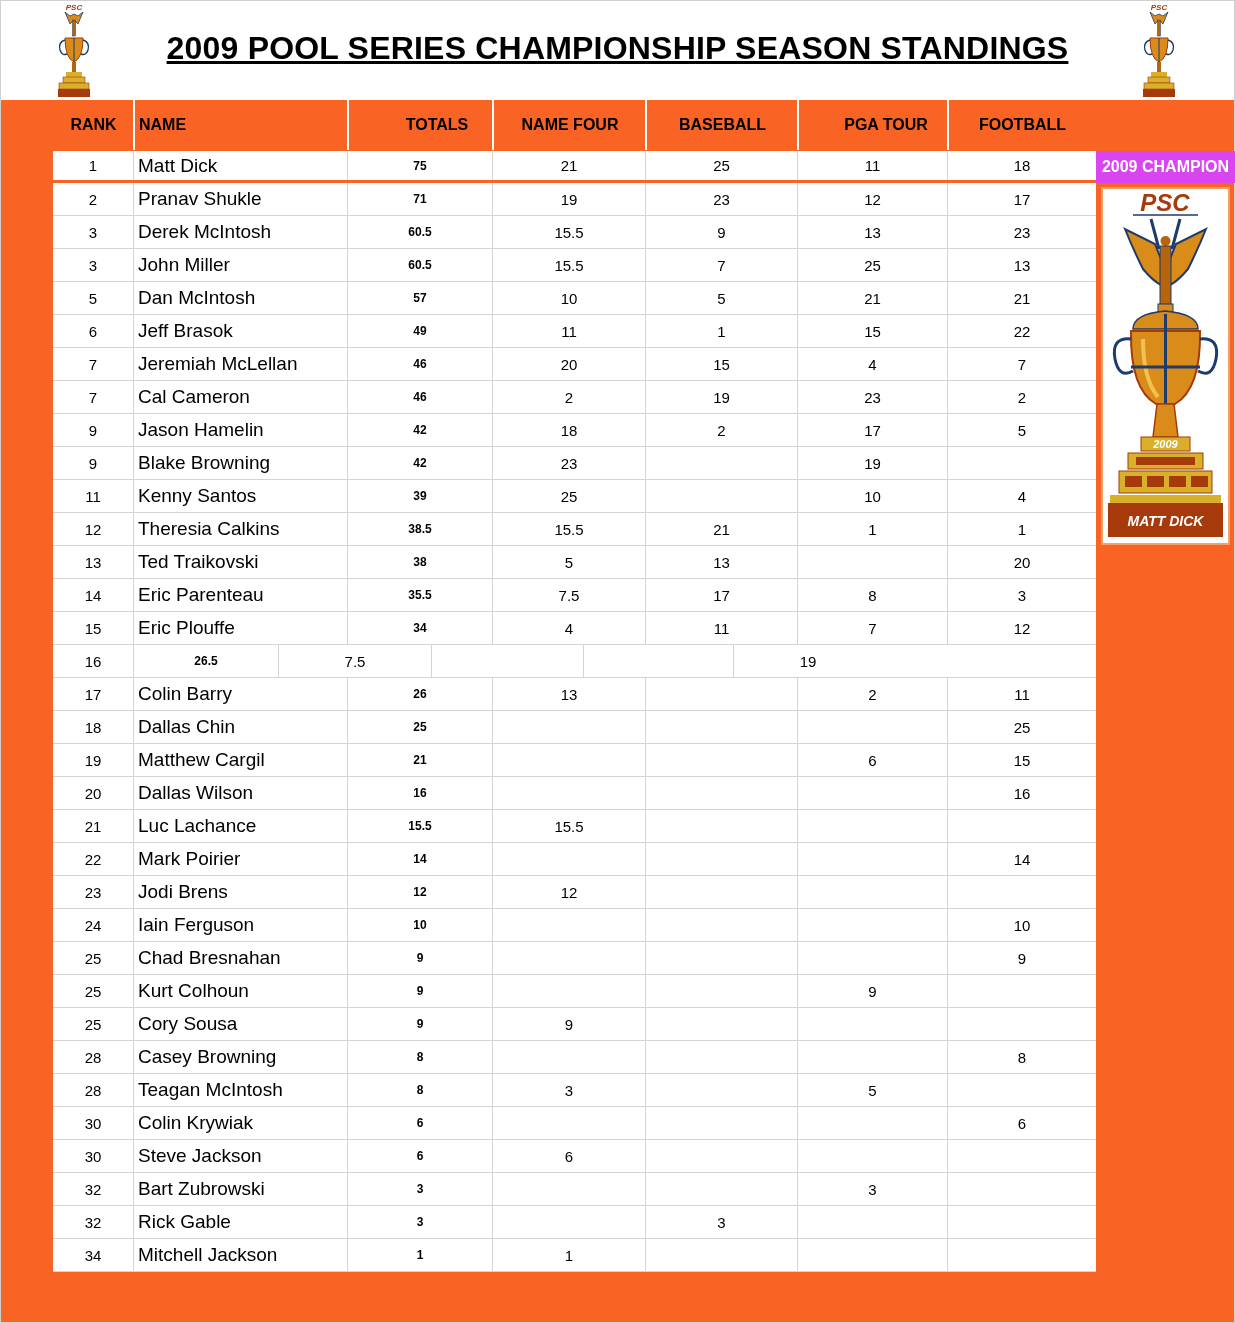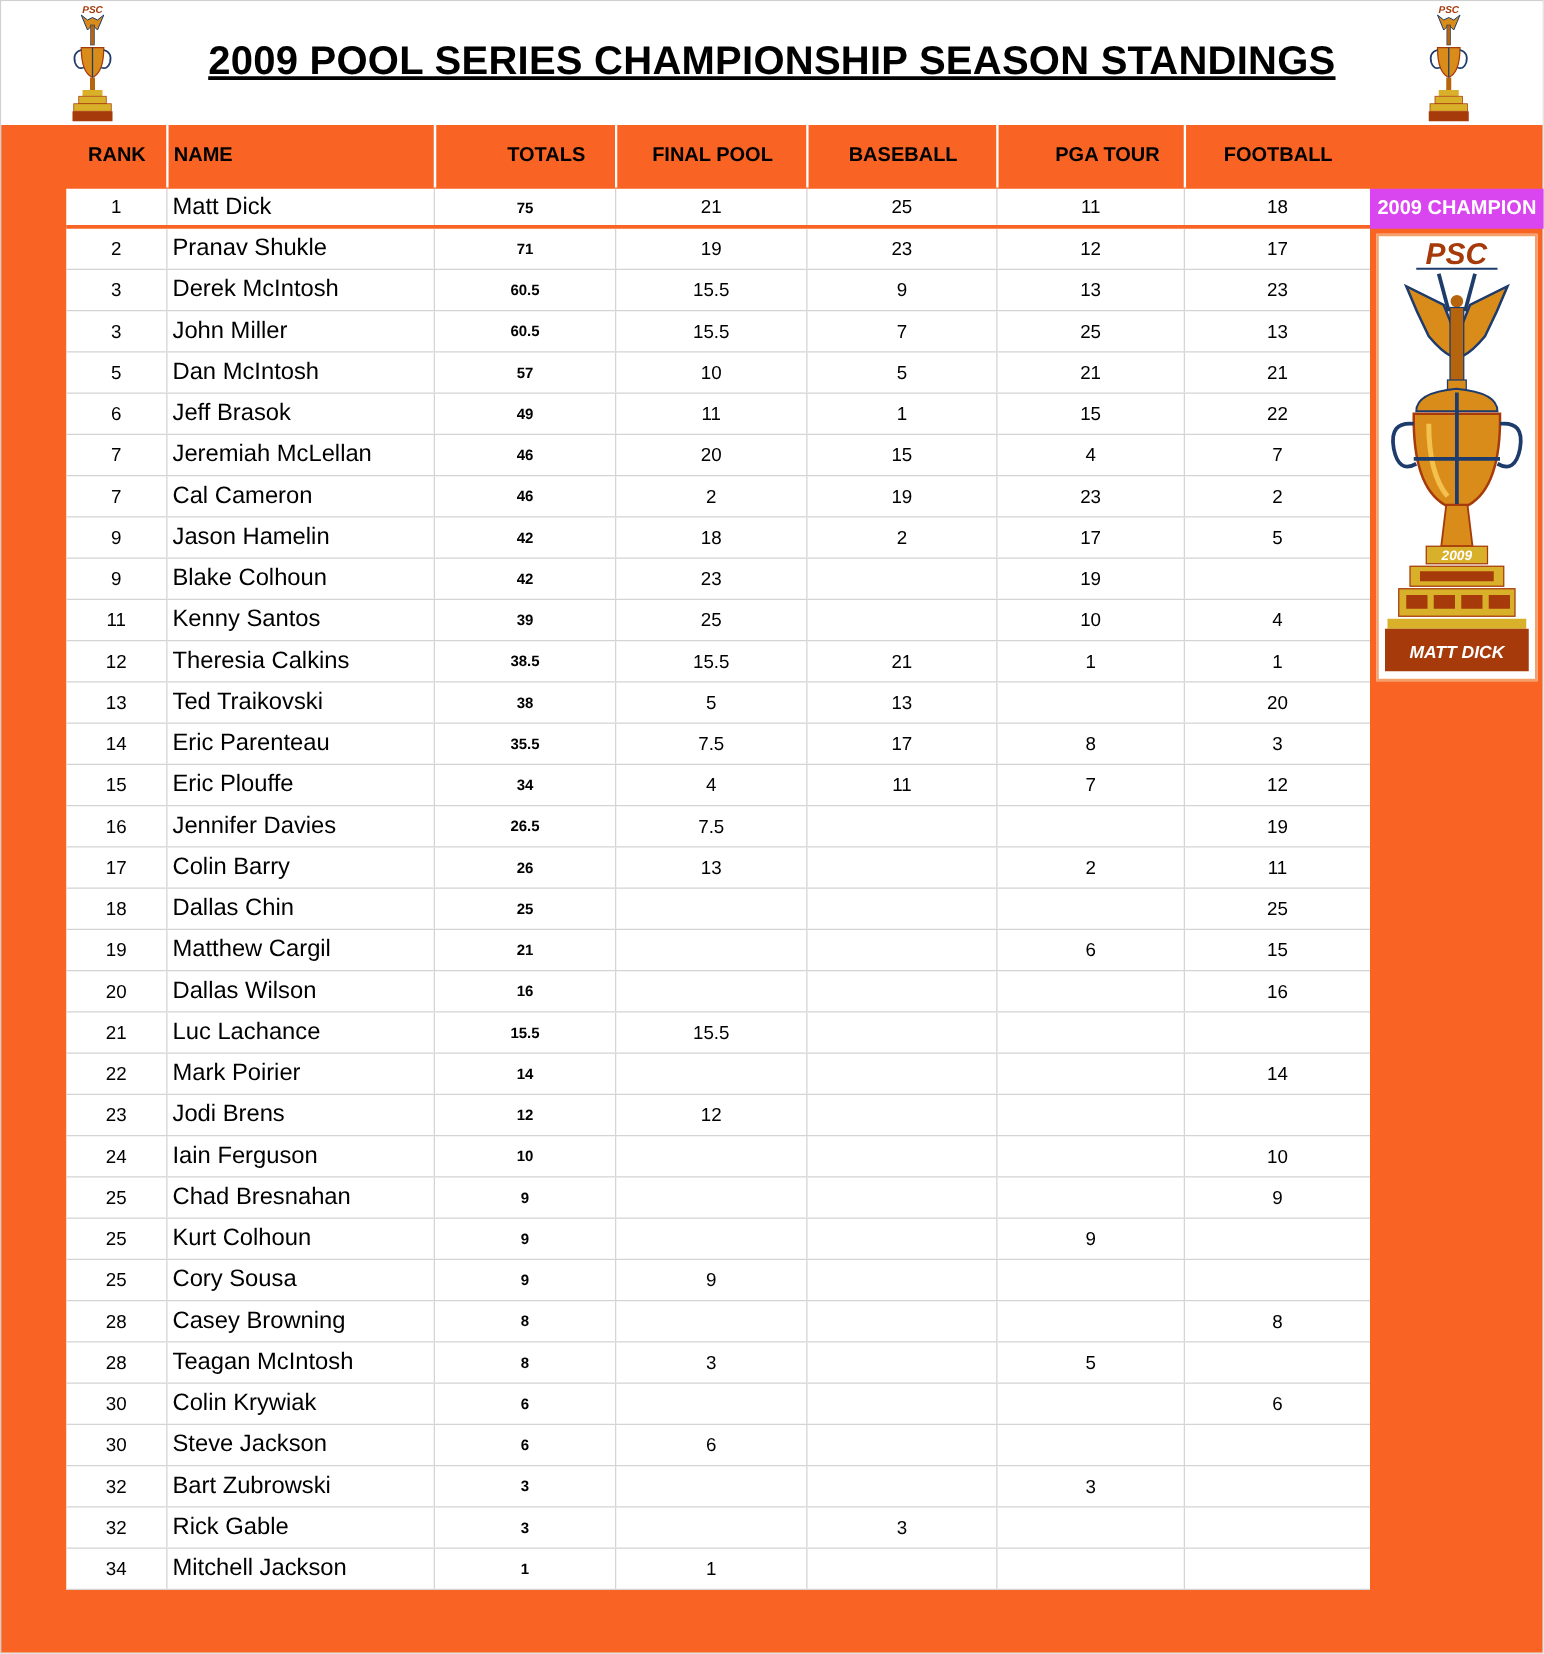--- a/index.html
+++ b/index.html
@@ -110,21 +110,21 @@
 </svg>
 
 <div class="title">2009 POOL SERIES CHAMPIONSHIP SEASON STANDINGS</div>
 
 <div class="hdr" style="left:53px;width:81px;">RANK</div>
 <div class="hdr-sep" style="left:133px;"></div>
 <div class="hdr left" style="left:135px;width:213px;">NAME</div>
 <div class="hdr-sep" style="left:347px;"></div>
 <div class="hdr" style="left:349px;width:144px;margin-left:16px;">TOTALS</div>
 <div class="hdr-sep" style="left:492px;"></div>
-<div class="hdr" style="left:494px;width:152px;">FINAL POOL</div>
+<div class="hdr" style="left:494px;width:152px;">NAME FOUR</div>
 <div class="hdr-sep" style="left:645px;"></div>
 <div class="hdr" style="left:647px;width:151px;">BASEBALL</div>
 <div class="hdr-sep" style="left:797px;"></div>
 <div class="hdr" style="left:799px;width:149px;padding-left:25px;">PGA TOUR</div>
 <div class="hdr-sep" style="left:947px;"></div>
 <div class="hdr" style="left:949px;width:147px;">FOOTBALL</div>
 
 <div class="table-body" id="table-body">
     <div class="row first">
     <div class="cell c-rank">1</div>
@@ -202,21 +202,21 @@
     <div class="cell c-rank">9</div>
     <div class="cell c-name">Jason Hamelin</div>
     <div class="cell c-total">42</div>
     <div class="cell c-ff">18</div>
     <div class="cell c-bb">2</div>
     <div class="cell c-pga">17</div>
     <div class="cell c-fb">5</div>
   </div>
     <div class="row">
     <div class="cell c-rank">9</div>
-    <div class="cell c-name">Blake Colhoun</div>
+    <div class="cell c-name">Blake Browning</div>
     <div class="cell c-total">42</div>
     <div class="cell c-ff">23</div>
     <div class="cell c-bb"></div>
     <div class="cell c-pga">19</div>
     <div class="cell c-fb"></div>
   </div>
     <div class="row">
     <div class="cell c-rank">11</div>
     <div class="cell c-name">Kenny Santos</div>
     <div class="cell c-total">39</div>
@@ -256,21 +256,20 @@
     <div class="cell c-rank">15</div>
     <div class="cell c-name">Eric Plouffe</div>
     <div class="cell c-total">34</div>
     <div class="cell c-ff">4</div>
     <div class="cell c-bb">11</div>
     <div class="cell c-pga">7</div>
     <div class="cell c-fb">12</div>
   </div>
     <div class="row">
     <div class="cell c-rank">16</div>
-    <div class="cell c-name">Jennifer Davies</div>
     <div class="cell c-total">26.5</div>
     <div class="cell c-ff">7.5</div>
     <div class="cell c-bb"></div>
     <div class="cell c-pga"></div>
     <div class="cell c-fb">19</div>
   </div>
     <div class="row">
     <div class="cell c-rank">17</div>
     <div class="cell c-name">Colin Barry</div>
     <div class="cell c-total">26</div>

